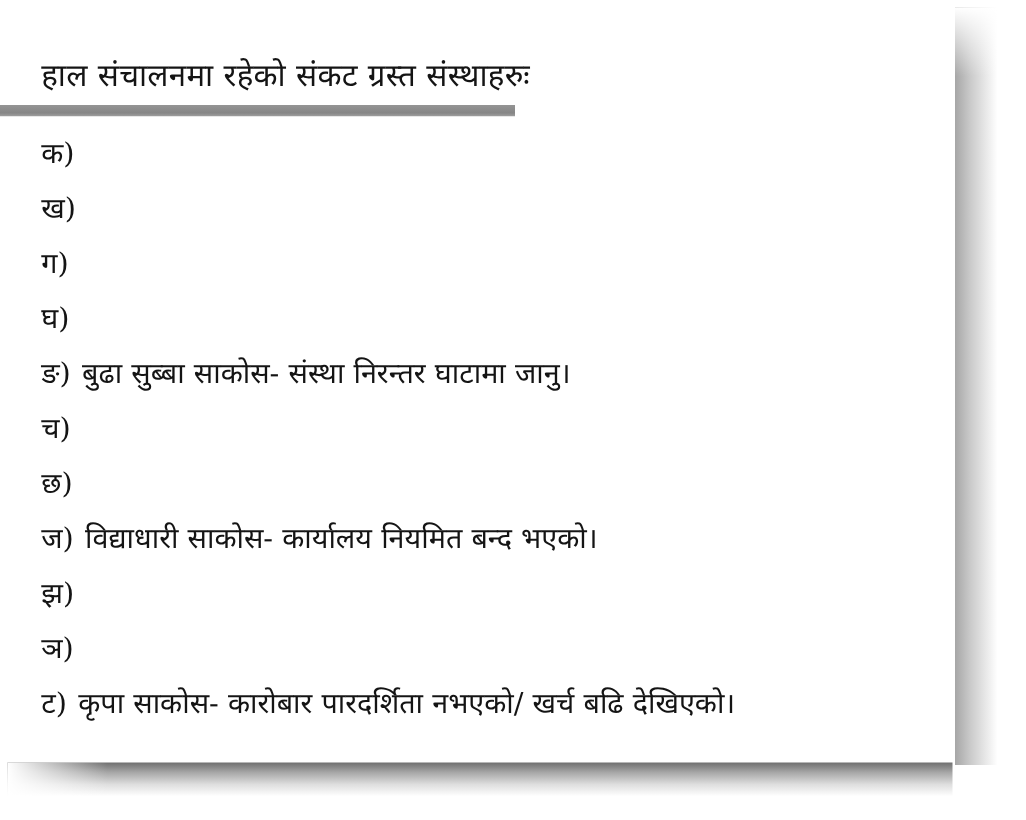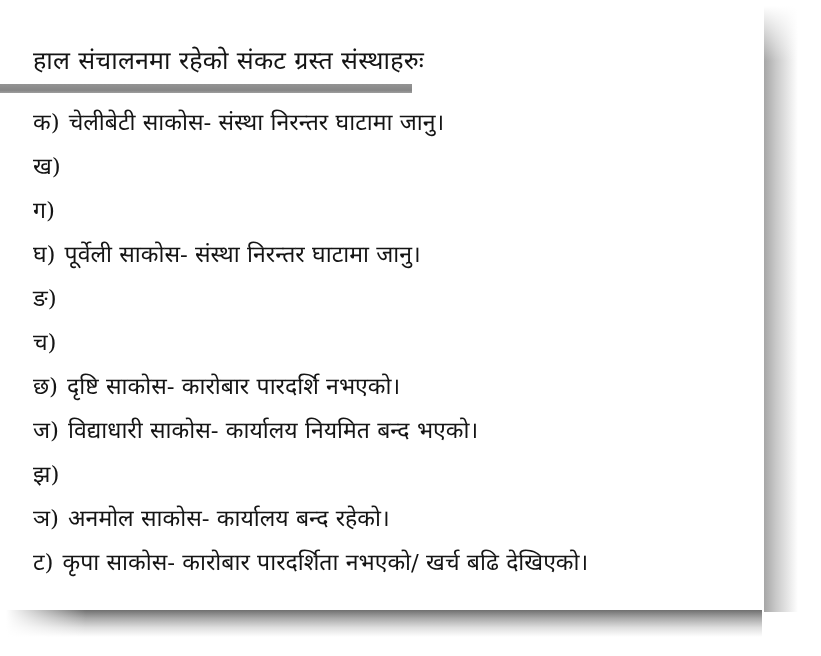--- a/index.html
+++ b/index.html
@@ -92,52 +92,49 @@
 
 <div class="canvas">
   <div class="page">
 
     <div class="heading">हाल संचालनमा रहेको संकट ग्रस्त संस्थाहरुः</div>
     <div class="heading-rule"></div>
 
     <div class="list">
       <div class="line">
         <span class="label">क)</span>
-        <span>चेलीबेटी साकोस- संस्था निरन्तर घाटामा जानु।</span>
       </div>
       <div class="line">
         <span class="label">ख)</span>
       </div>
       <div class="line">
         <span class="label">ग)</span>
       </div>
       <div class="line">
         <span class="label">घ)</span>
-        <span>पूर्वेली साकोस- संस्था निरन्तर घाटामा जानु।</span>
       </div>
       <div class="line">
         <span class="label">ङ)</span>
+        <span>बुढा सुब्बा साकोस- संस्था निरन्तर घाटामा जानु।</span>
       </div>
       <div class="line">
         <span class="label">च)</span>
       </div>
       <div class="line">
         <span class="label">छ)</span>
-        <span>दृष्टि साकोस- कारोबार पारदर्शि नभएको।</span>
       </div>
       <div class="line">
         <span class="label">ज)</span>
         <span>विद्याधारी साकोस- कार्यालय नियमित बन्द भएको।</span>
       </div>
       <div class="line">
         <span class="label">झ)</span>
       </div>
       <div class="line">
         <span class="label">ञ)</span>
-        <span>अनमोल साकोस- कार्यालय बन्द रहेको।</span>
       </div>
       <div class="line">
         <span class="label">ट)</span>
         <span>कृपा साकोस- कारोबार पारदर्शिता नभएको/ खर्च बढि देखिएको।</span>
       </div>
     </div>
 
   </div>
 
   <div class="shadow-right"></div>

